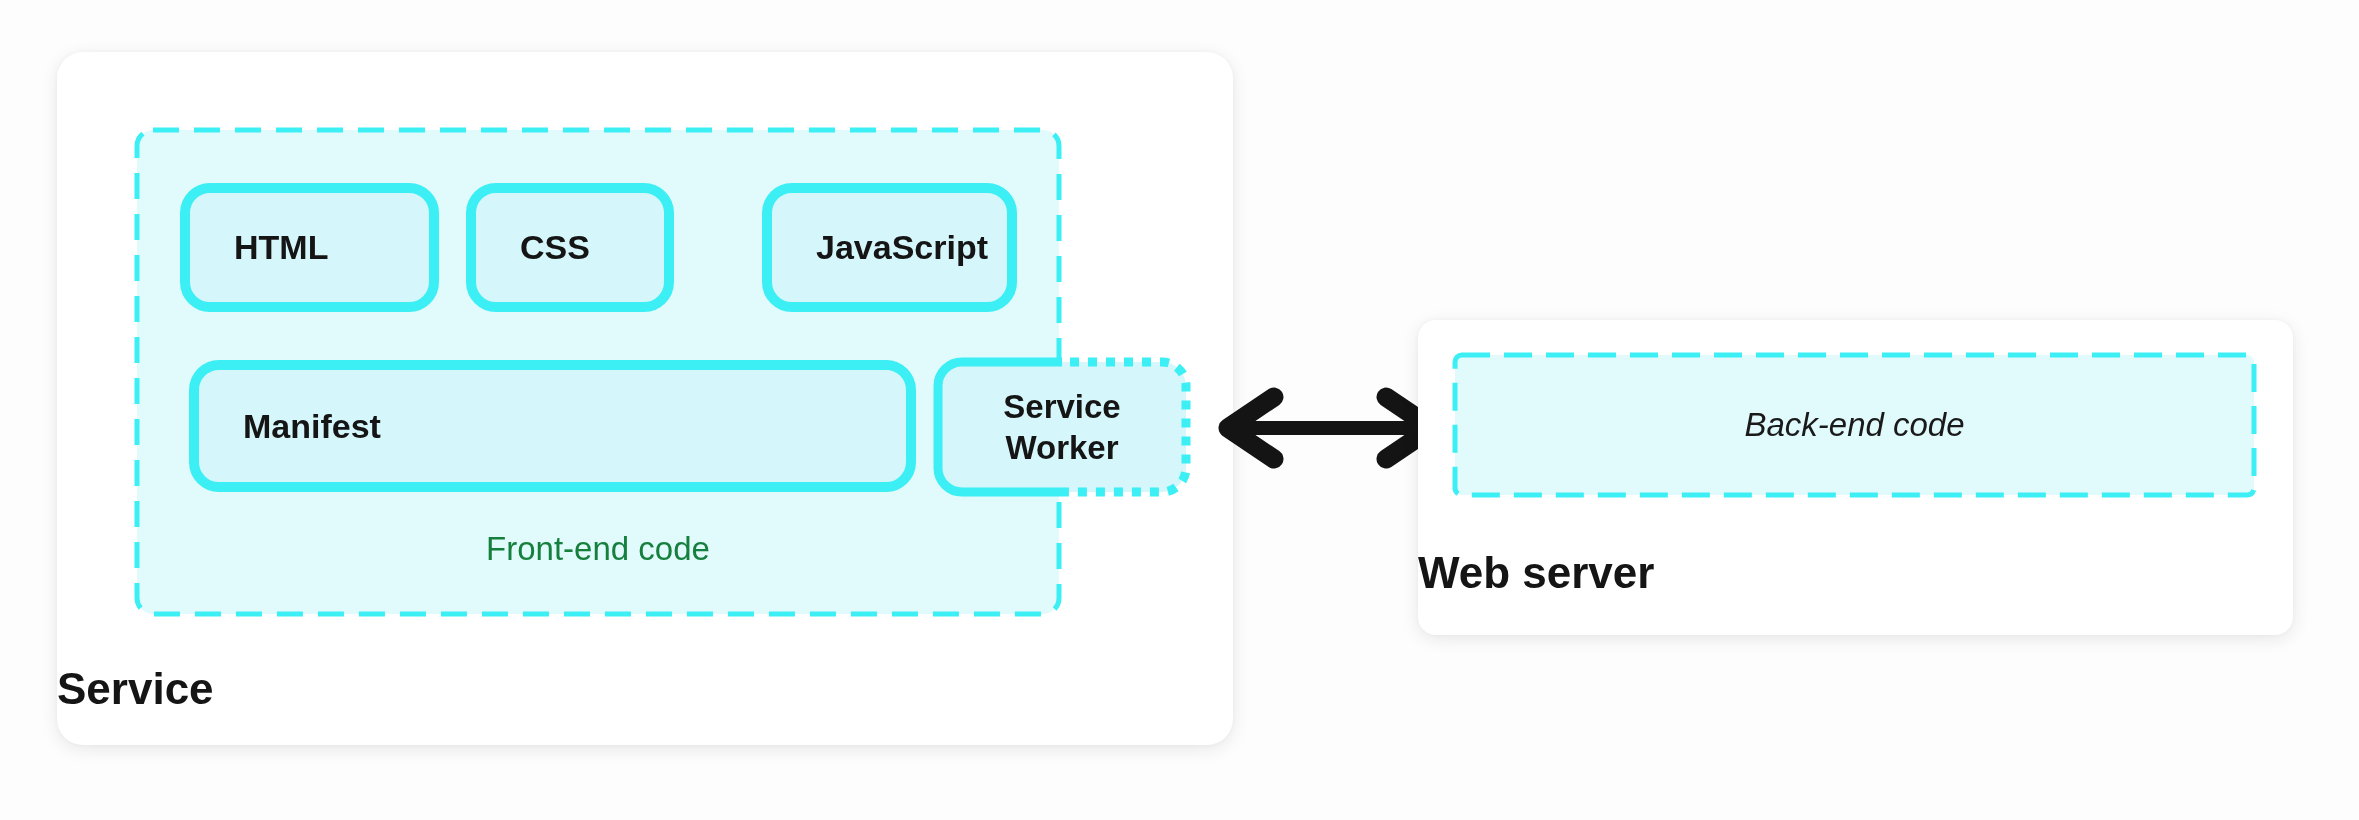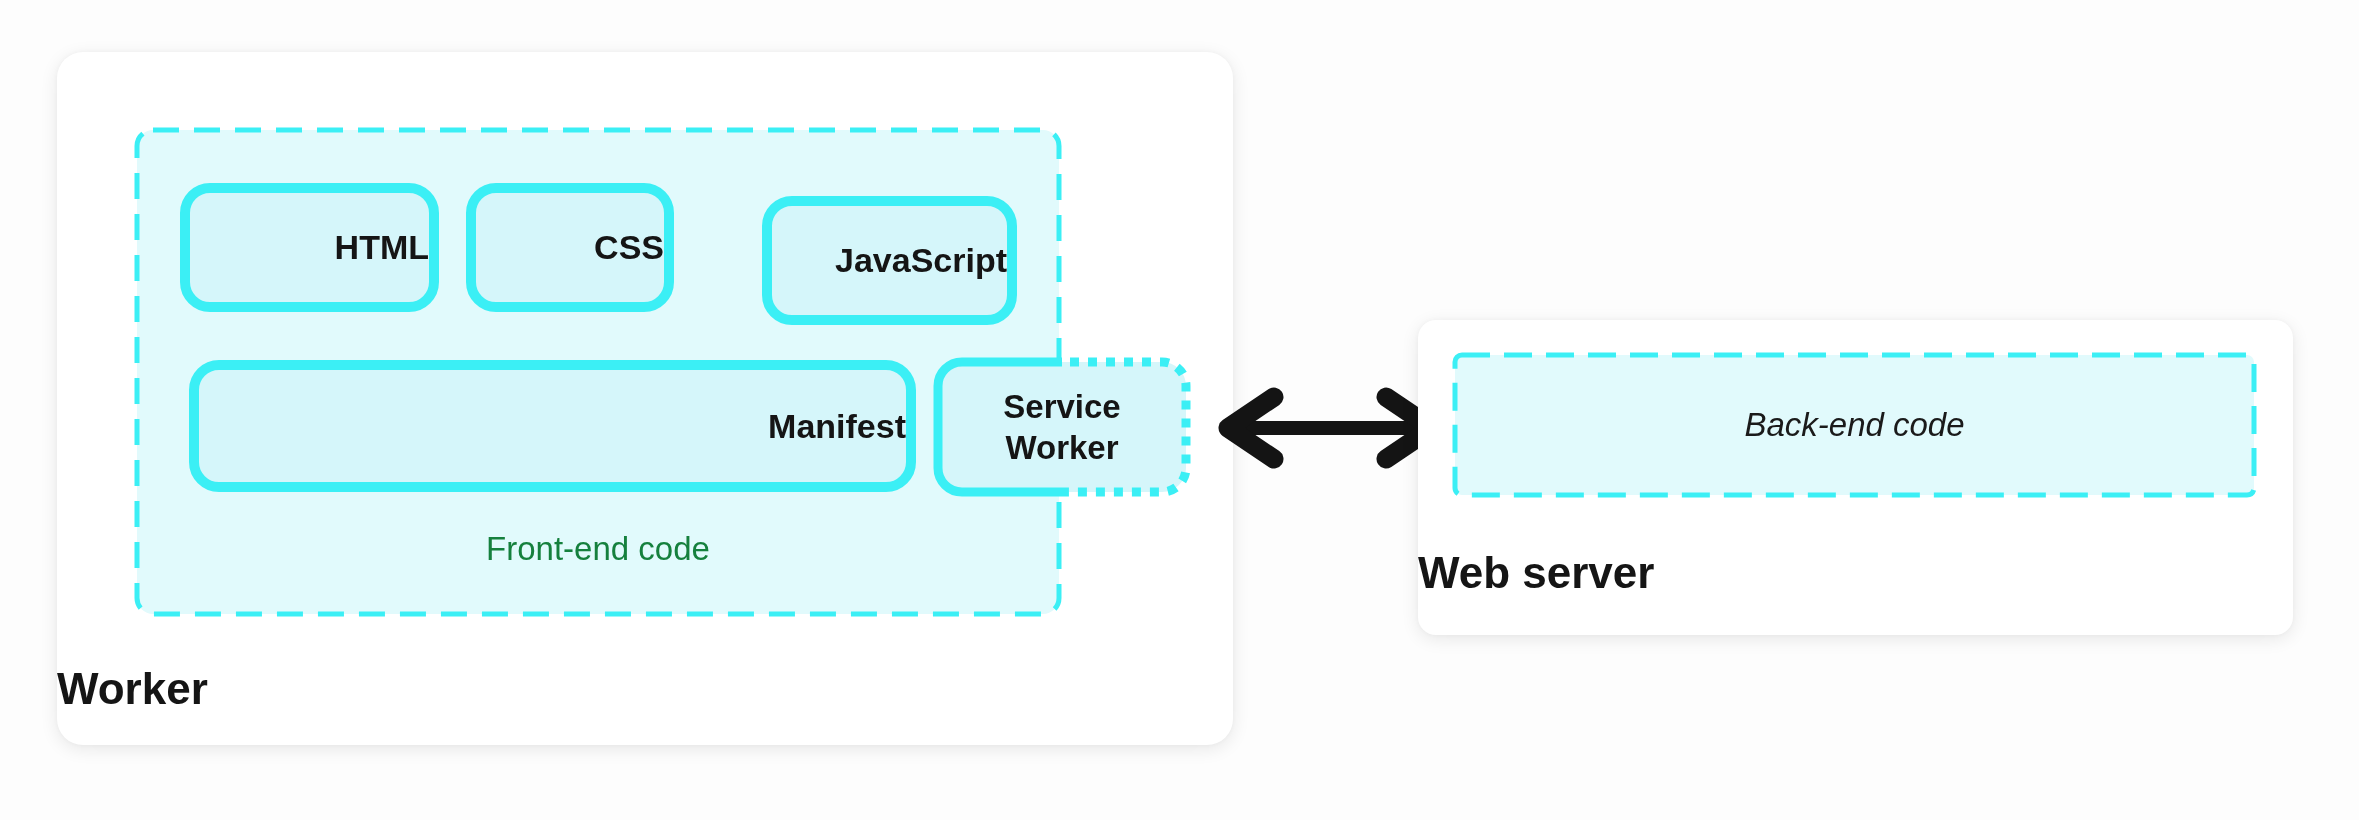--- a/index.html
+++ b/index.html
@@ -24,25 +24,25 @@
   
   .frontend{position:absolute;left:77px;top:75px;width:928px;height:490px;}
   .frontend > svg.frame{position:absolute;inset:0;width:100%;height:100%;}
   rect.dash-frame{fill:var(--container_fill);stroke:var(--cyan_border);stroke-width:5;}
   rect.dash-long{stroke-dasharray:26 15;}
   rect.dash-back{stroke-dasharray:28 14;}
 
   
   .cy-box{position:absolute;background:var(--box_fill);
           border:10px solid var(--cyan_border);border-radius:30px;
-          display:flex;align-items:center;justify-content:flex-end;}
+          display:flex;align-items:center;justify-content:flex-start;padding-left:44px;}
   .cy-box .box-label{font-size:34px;font-weight:bold;color:var(--text_dark);white-space:nowrap;}
   .html-box{left:46px;top:56px;width:259px;height:129px;}
   .css-box{left:332px;top:56px;width:208px;height:129px;}
-  .js-box{left:628px;top:69px;width:255px;height:129px;}
+  .js-box{left:628px;top:56px;width:255px;height:129px;}
   .manifest-box{left:55px;top:233px;width:727px;height:132px;}
 
   .fe-label{position:absolute;left:0;top:403px;width:100%;text-align:center;
             font-size:33px;color:#15803d;}
 
   
   .sw{position:absolute;left:876px;top:305px;width:258px;height:140px;padding-left:44px;}
   .sw svg{position:absolute;inset:0;width:100%;height:100%;overflow:visible;}
   .sw-fill{fill:var(--box_fill);}
   .sw-stroke{fill:none;stroke:var(--cyan_border);stroke-width:9;}
@@ -106,21 +106,21 @@
               <rect x="129" y="-10" width="139" height="160"></rect>
             </clipPath>
         </defs>
         <rect class="sw-fill" x="5" y="5" width="248" height="130" rx="24"></rect>
         <rect class="sw-stroke" clip-path="url(#swL)" x="5" y="5" width="248" height="130" rx="24"></rect>
         <rect class="sw-stroke dotted" clip-path="url(#swR)" x="5" y="5" width="248" height="130" rx="24"></rect>
       </svg>
       <span class="sw-text">Service Worker</span>
     </div>
 
-    <div class="big-label device-label">Worker</div>
+    <div class="big-label device-label">Service</div>
   </div>
 
   <svg class="arrow-svg" viewBox="0 0 235 90" aria-hidden="true">
     <path class="arrow-shaft" d="M 26 45 L 214 45"></path>
     <path class="arrow-head" d="M 64 14 L 18 45 L 64 76"></path>
     <path class="arrow-head" d="M 176 14 L 222 45 L 176 76"></path>
   </svg>
 
   <div class="card server-card">
     <div class="backend">

